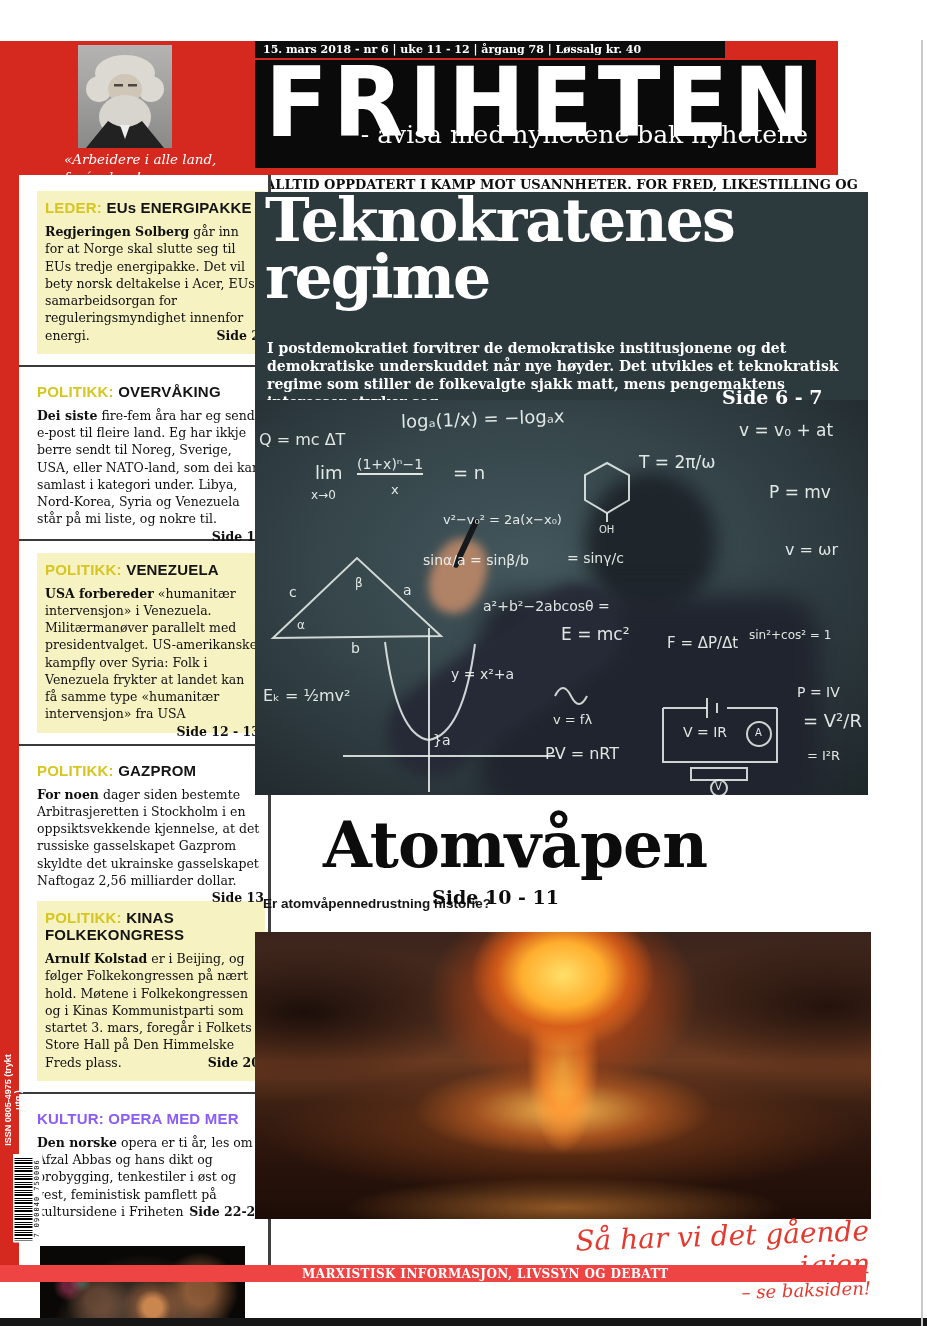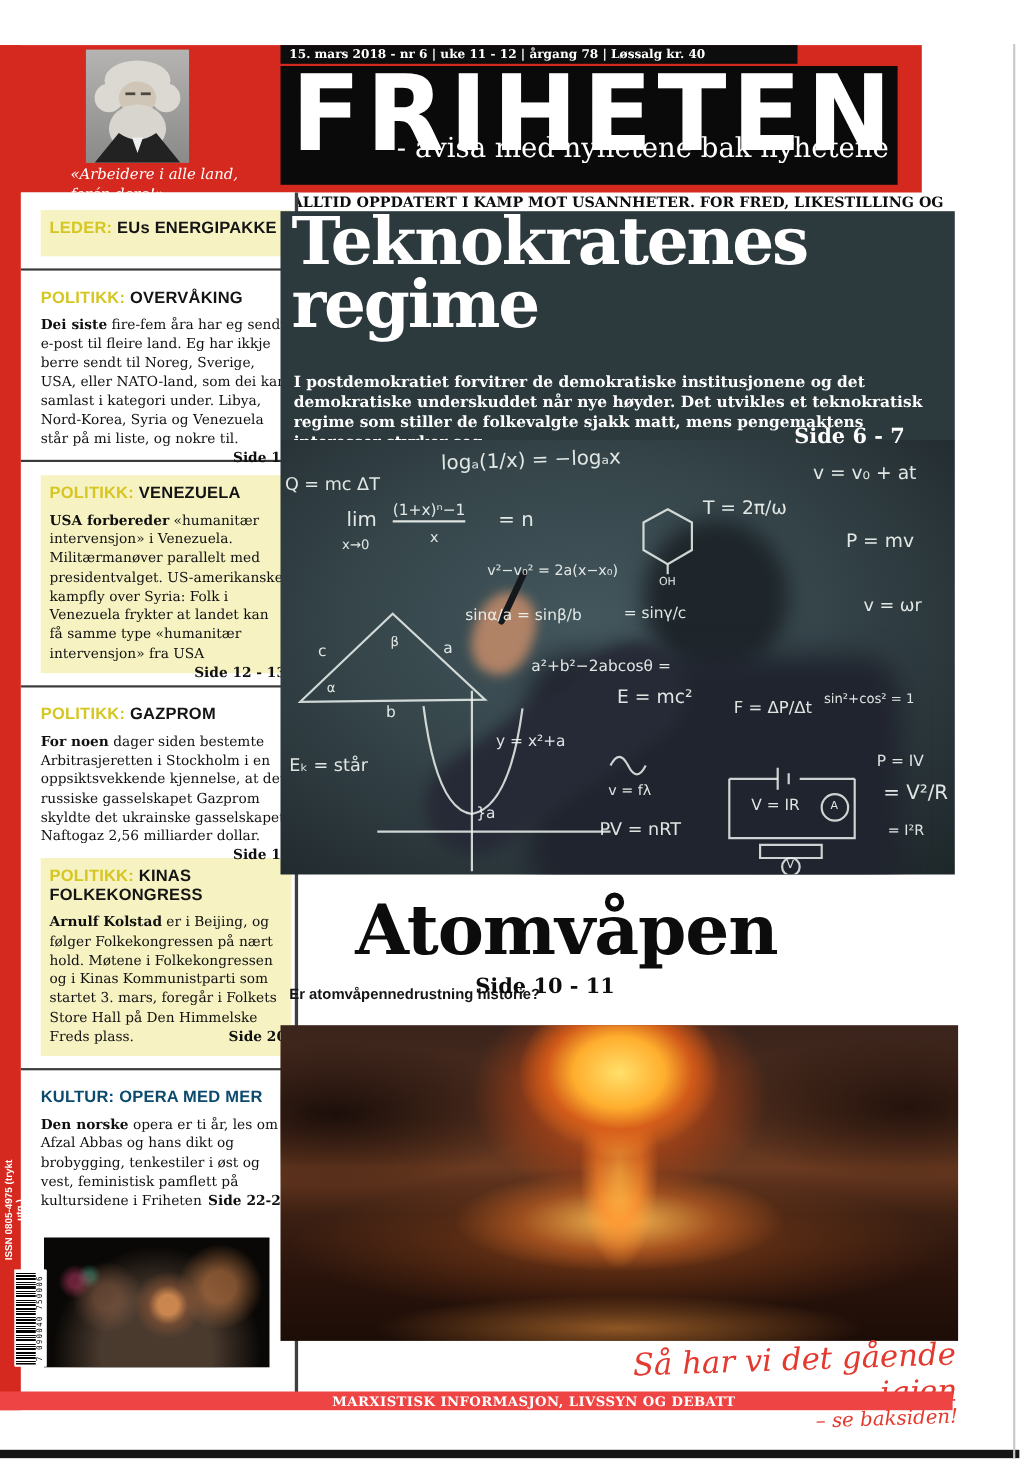--- a/index.html
+++ b/index.html
@@ -25,21 +25,21 @@
   .marx-quote{position:absolute;left:40px;top:151px;width:170px;color:#fff;font-style:italic;
               font-size:13.5px;line-height:1.3;margin-left:24px;}
   
   .sidebar{position:absolute;left:19px;top:175px;width:252px;height:1091px;background:#fff;
            border-right:3px solid #3f3f3f;box-sizing:border-box;padding-top:16px;}
   .teaser{margin:16px 4px 0 18px;}
   .teaser.yellow{background:#f6f2c2;margin:0 3px 0 18px;padding:8px 5px 10px 8px;}
   .teaser h3{font-family:"Liberation Sans",sans-serif;font-weight:bold;font-size:15px;
              margin:0 0 7px 0;color:#141414;letter-spacing:.2px;}
   .teaser h3 .kick{color:#d6c622;}
-  .teaser.all-yellow h3, .teaser.all-yellow h3 .kick{color:#0c4a6e;}
+  .teaser.all-yellow h3, .teaser.all-yellow h3 .kick{color:#8b5cf6;}
   .teaser p{font-size:12.5px;line-height:1.38;margin:0;color:#101010;}
   .teaser .lead{font-weight:bold;}
   .teaser .pg{float:right;font-weight:bold;}
   .sep{height:2px;background:#3a3a3a;margin:11px 0 12px 0;}
   .dancers{margin:26px 0 0 21px;width:205px;height:118px;background:
     radial-gradient(circle at 55% 52%, rgba(216,142,82,.9) 0 7%, rgba(150,90,55,.5) 14%, rgba(0,0,0,0) 24%),
     radial-gradient(circle at 78% 38%, rgba(190,120,70,.65) 0 8%, rgba(0,0,0,0) 22%),
     radial-gradient(circle at 28% 46%, rgba(140,95,70,.55) 0 7%, rgba(0,0,0,0) 20%),
     radial-gradient(circle at 14% 34%, rgba(200,60,110,.5) 0 3%, rgba(0,0,0,0) 8%),
     radial-gradient(circle at 20% 30%, rgba(60,190,160,.45) 0 2%, rgba(0,0,0,0) 6%),
@@ -134,20 +134,21 @@
     </svg>
   </div>
   <div class="marx-quote">
     <span>«Arbeidere i alle land,</span><br>
     <span>forén dere!»</span>
   </div>
 
   <div class="sidebar">
     <div class="teaser yellow">
       <h3><span class="kick">LEDER:</span> <span>EUs ENERGIPAKKE</span></h3>
+      <p><span class="lead">Regjeringen Solberg</span><span> går inn for at Norge skal slutte seg til EUs tredje energipakke. Det vil bety norsk deltakelse i Acer, EUs samarbeidsorgan for reguleringsmyndighet innenfor energi.</span> <span class="pg">Side 2</span></p>
     </div>
     <div class="sep"></div>
     <div class="teaser">
       <h3><span class="kick">POLITIKK:</span> <span>OVERVÅKING</span></h3>
       <p><span class="lead">Dei siste</span><span> fire-fem åra har eg sendt e-post til fleire land. Eg har ikkje berre sendt til Noreg, Sverige, USA, eller NATO-land, som dei kan samlast i kategori under. Libya, Nord-Korea, Syria og Venezuela står på mi liste, og nokre til.</span> <span class="pg">Side 11</span></p>
     </div>
     <div class="sep"></div>
     <div class="teaser yellow">
       <h3><span class="kick">POLITIKK:</span> <span>VENEZUELA</span></h3>
       <p><span class="lead">USA forbereder</span><span> «humanitær intervensjon» i Venezuela. Militærmanøver parallelt med presidentvalget. US-amerikanske kampfly over Syria: Folk i Venezuela frykter at landet kan få samme type «humanitær intervensjon» fra USA</span> <span class="pg">Side 12 - 13</span></p>
@@ -213,21 +214,21 @@
     <span class="f" style="left:514px;top:82px;font-size:17px">P = mv</span>
     <span class="f" style="left:188px;top:112px;font-size:13px">v²−v₀² = 2a(x−x₀)</span>
     <span class="f" style="left:168px;top:152px;font-size:14px">sinα/a = sinβ/b</span>
     <span class="f" style="left:312px;top:150px;font-size:14px">= sinγ/c</span>
     <span class="f" style="left:530px;top:140px;font-size:16px">v = ωr</span>
     <span class="f" style="left:344px;top:124px;font-size:10px">OH</span>
     <span class="f" style="left:228px;top:198px;font-size:14px">a²+b²−2abcosθ =</span>
     <span class="f" style="left:306px;top:224px;font-size:17px">E = mc²</span>
     <span class="f" style="left:412px;top:234px;font-size:15px">F = ΔP/Δt</span>
     <span class="f" style="left:494px;top:228px;font-size:12px">sin²+cos² = 1</span>
-    <span class="f" style="left:8px;top:286px;font-size:16px">Eₖ = står</span>
+    <span class="f" style="left:8px;top:286px;font-size:16px">Eₖ = ½mv²</span>
     <span class="f" style="left:196px;top:266px;font-size:14px">y = x²+a</span>
     <span class="f" style="left:178px;top:332px;font-size:14px">}a</span>
     <span class="f" style="left:428px;top:324px;font-size:14px">V = IR</span>
     <span class="f" style="left:500px;top:327px;font-size:10px">A</span>
     <span class="f" style="left:542px;top:284px;font-size:14px">P = IV</span>
     <span class="f" style="left:548px;top:310px;font-size:18px">= V²/R</span>
     <span class="f" style="left:552px;top:348px;font-size:13px">= I²R</span>
     <span class="f" style="left:298px;top:312px;font-size:13px">v = fλ</span>
     <span class="f" style="left:290px;top:344px;font-size:16px">PV = nRT</span>
     <span class="f" style="left:34px;top:184px;font-size:14px">c</span>

